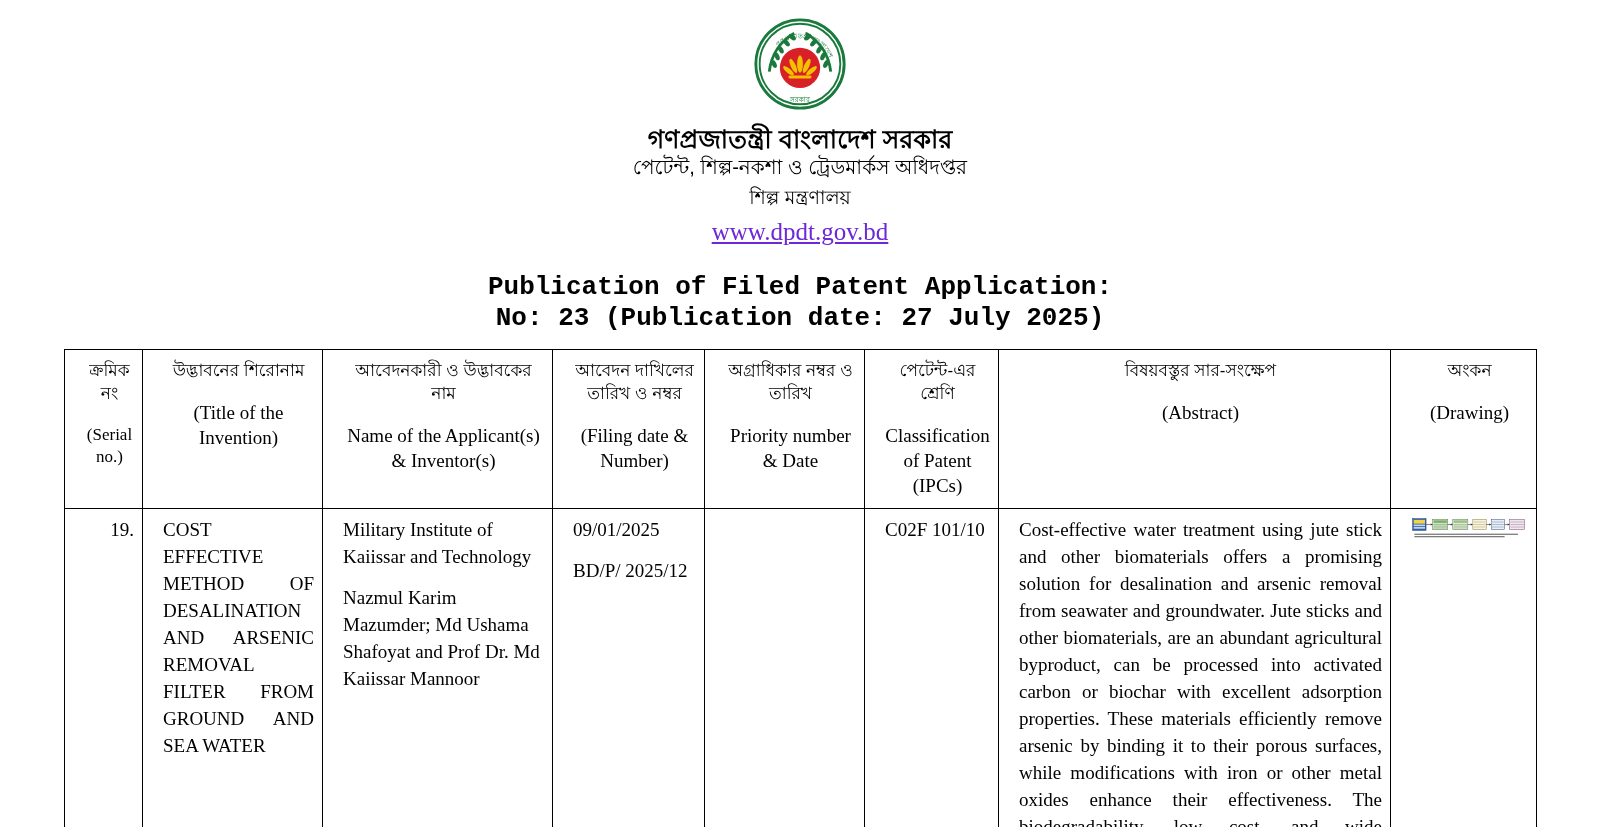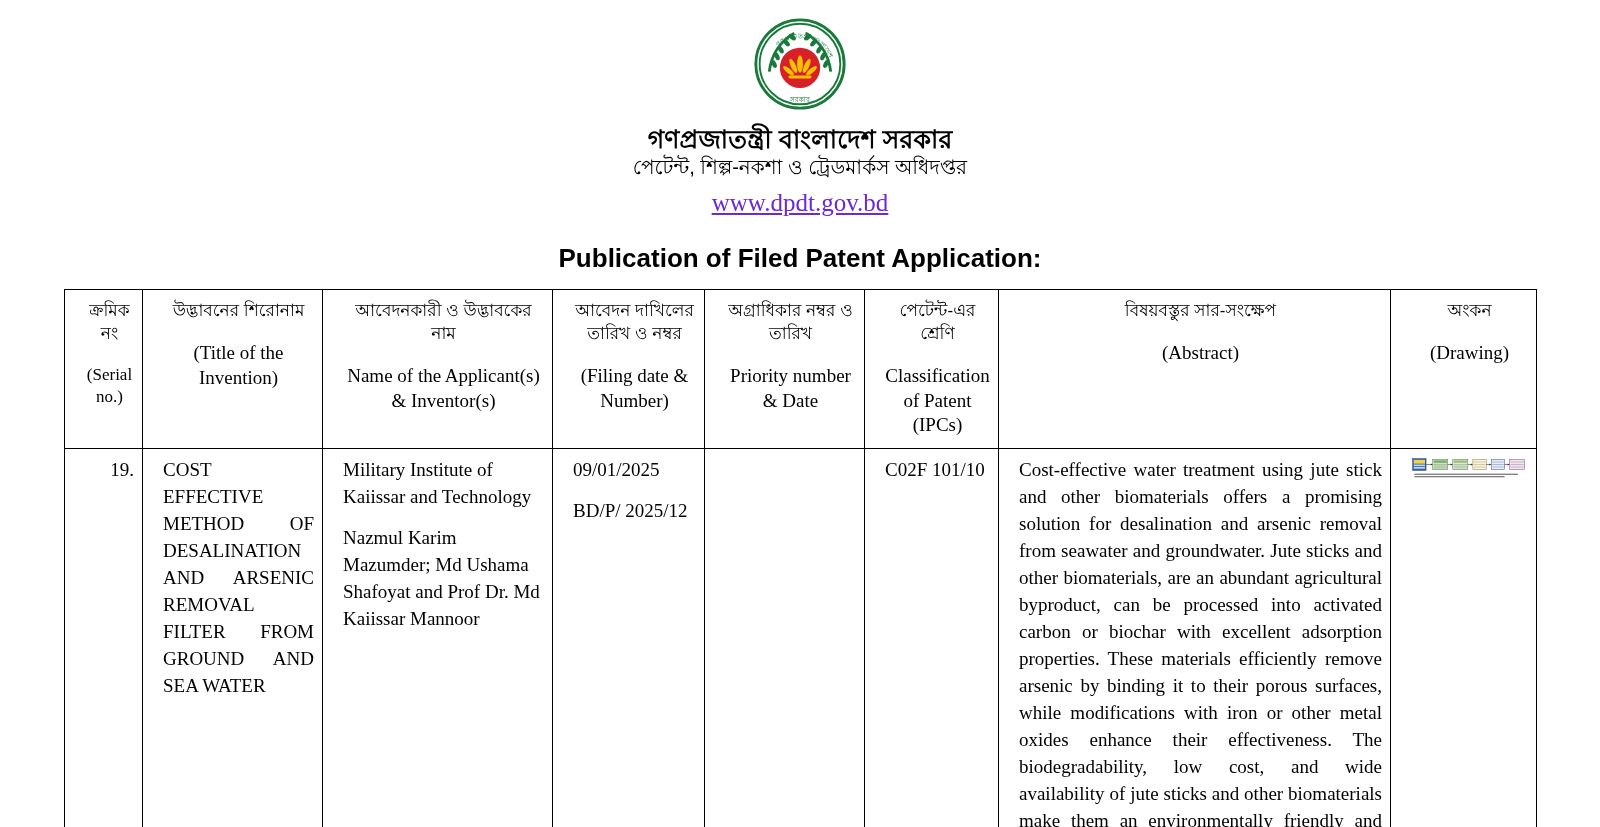--- a/index.html
+++ b/index.html
@@ -61,21 +61,21 @@
     margin-top: 4px;
   }
   .website {
     font-family: "Liberation Serif", serif;
     font-size: 25px;
     margin-top: 8px;
     text-decoration: underline;
     color: #6d28d9;
   }
   .pub-title {
-    font-family: Liberation Sans, sans-serif;
+    font-family: Liberation Mono, monospace;
     font-weight: bold;
     font-size: 26px;
     line-height: 1.18;
     margin-top: 26px;
     margin-bottom: 16px;
     text-align: center;
   }
   .pub-title .l2 { display: block; }
 
   
@@ -187,24 +187,26 @@
             <rect x="38" y="62" width="24" height="3" rx="1.5"></rect>
           </g>
 
           <text x="50" y="90" text-anchor="middle" font-family="Liberation Sans, sans-serif" font-size="7.5" fill="#1a7a3c">সরকার</text>
         </svg>
       </div>
     </div>
 
     <div class="gov-line-1">গণপ্রজাতন্ত্রী বাংলাদেশ সরকার</div>
     <div class="gov-line-2">পেটেন্ট, শিল্প-নকশা ও ট্রেডমার্কস অধিদপ্তর</div>
+    <div class="gov-line-3">শিল্প মন্ত্রণালয়</div>
     <div class="website">www.dpdt.gov.bd</div>
 
     <div class="pub-title">
       <span>Publication of Filed Patent Application:</span>
+      <span class="l2">No: 23 (Publication date: 27 July 2025)</span>
     </div>
   </div>
 
   <table class="patent-table">
     <colgroup>
       <col class="c1">
         <col class="c2">
         <col class="c3">
         <col class="c4">
       <col class="c5">

